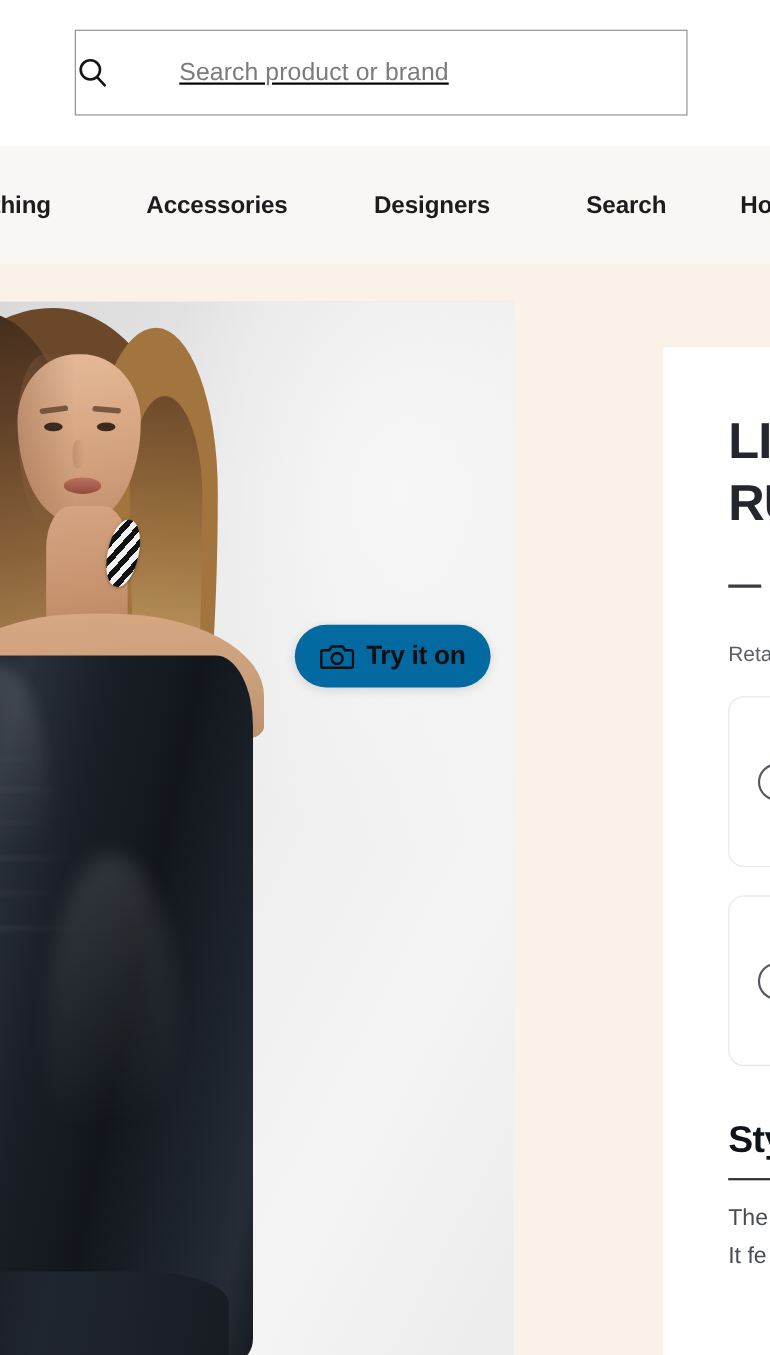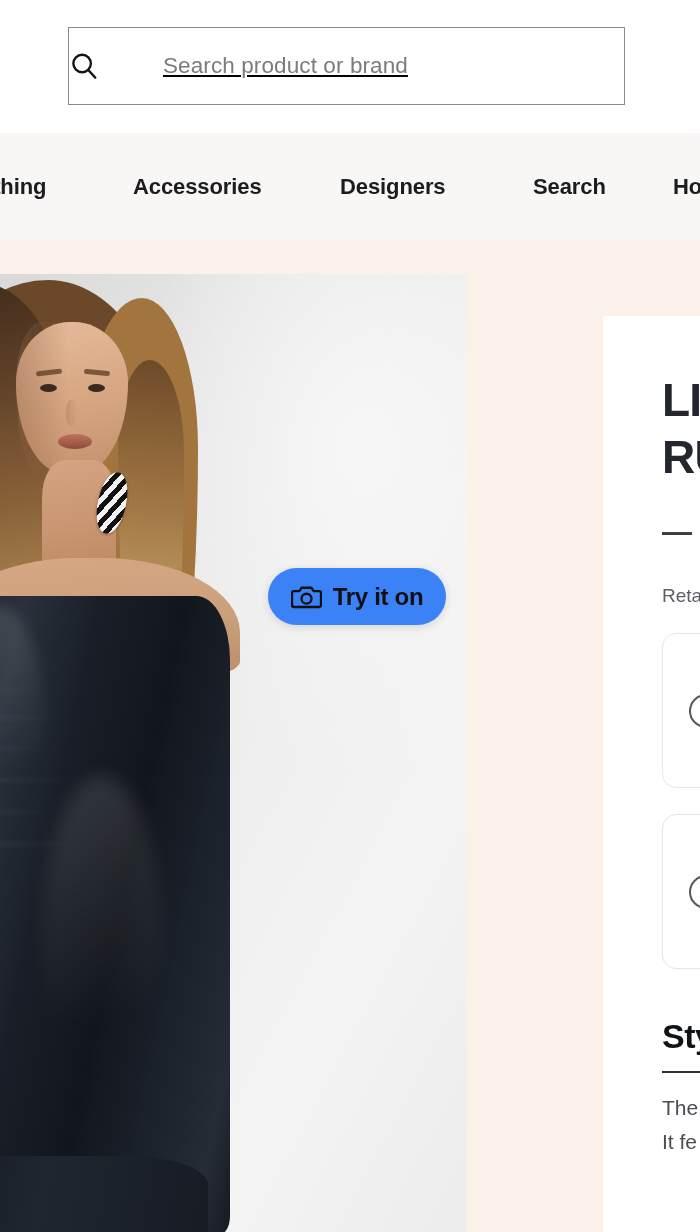--- a/index.html
+++ b/index.html
@@ -306,21 +306,21 @@
     border-radius: 14% 26% 0 0;
   }
 
   
   .try-on-btn {
     position: absolute;
     left: 268px;
     top: 294px;
     width: 178px;
     height: 57px;
-    background: #3b82f6;
+    background: #0369a1;
     border-radius: 30px;
     display: flex;
     align-items: center;
     justify-content: center;
     gap: 11px;
     box-shadow: 0 2px 10px rgba(0,0,0,0.13);
     cursor: pointer;
   }
 
   .camera-icon { width: 31px; height: 27px; display: block; flex: 0 0 auto; }

